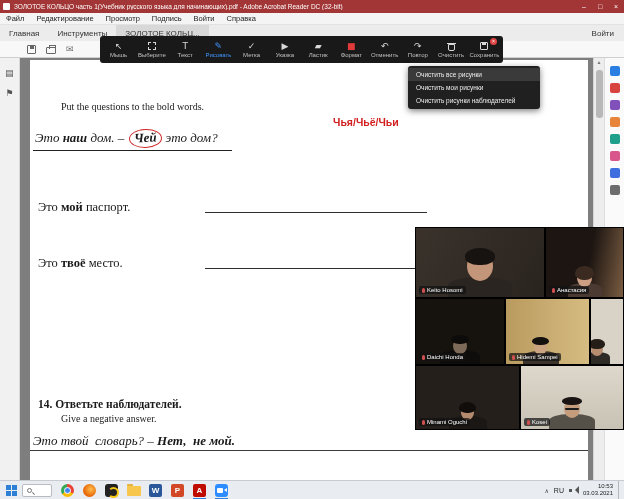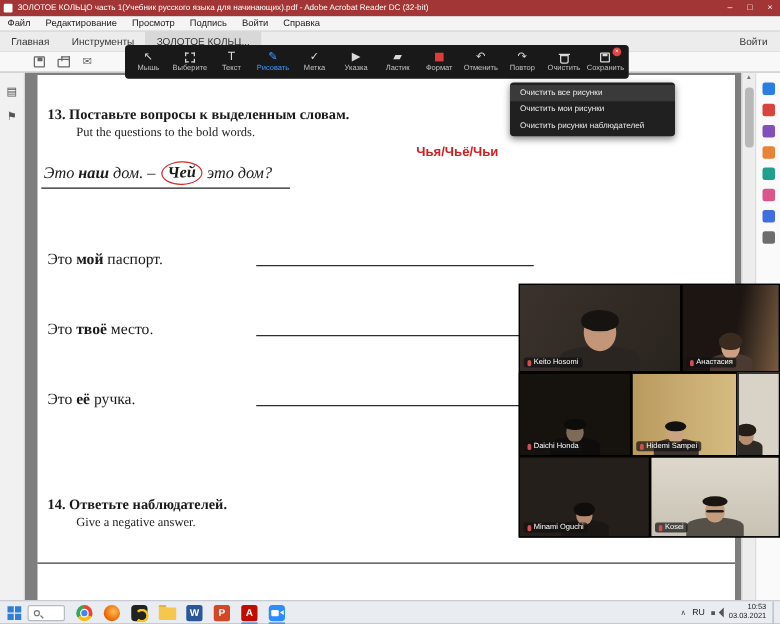--- a/index.html
+++ b/index.html
@@ -131,31 +131,30 @@
   </div>
 
   <div class="toolbar">
     <span class="ico-disk"></span>
     <span class="ico-print"></span>
     <span class="ico-mail">✉</span>
   </div>
 
   <div class="pdfarea">
     <div class="page">
-      <div class="ex-head"><b>13.</b> <b>Поставьте вопросы к выделенным словам.</b></div>
       <div class="ex-sub">Put the questions to the bold words.</div>
       <div class="red-note">Чья/Чьё/Чьи</div>
       <div class="example"><span>Это </span><b>наш</b><span> дом. – </span><span class="circle"><b>Чей</b></span><span> это дом?</span></div>
 
       <div class="ex-row" style="top:140px"><span>Это </span><b>мой</b><span> паспорт.</span><span class="blank"></span></div>
       <div class="ex-row" style="top:196px"><span>Это </span><b>твоё</b><span> место.</span><span class="blank"></span></div>
-      <div class="ex-row" style="top:252px"><span>Это </span><b>её</b><span> ручка.</span><span class="blank"></span></div>
 
       <div class="ex-head" style="top:338px"><b>14.</b> <b>Ответьте наблюдателей.</b></div>
       <div class="ex-sub" style="top:353px">Give a negative answer.</div>
+      <div class="ex14-example"><span>Это твой  словарь? – </span><b>Нет,  не мой.</b></div>
       <div class="rule"></div>
     </div>
   </div>
 
   <div class="scrollbar">
     <span class="sb-up">▲</span>
     <span class="sb-thumb"></span>
   </div>
 
   <div class="leftrail">

